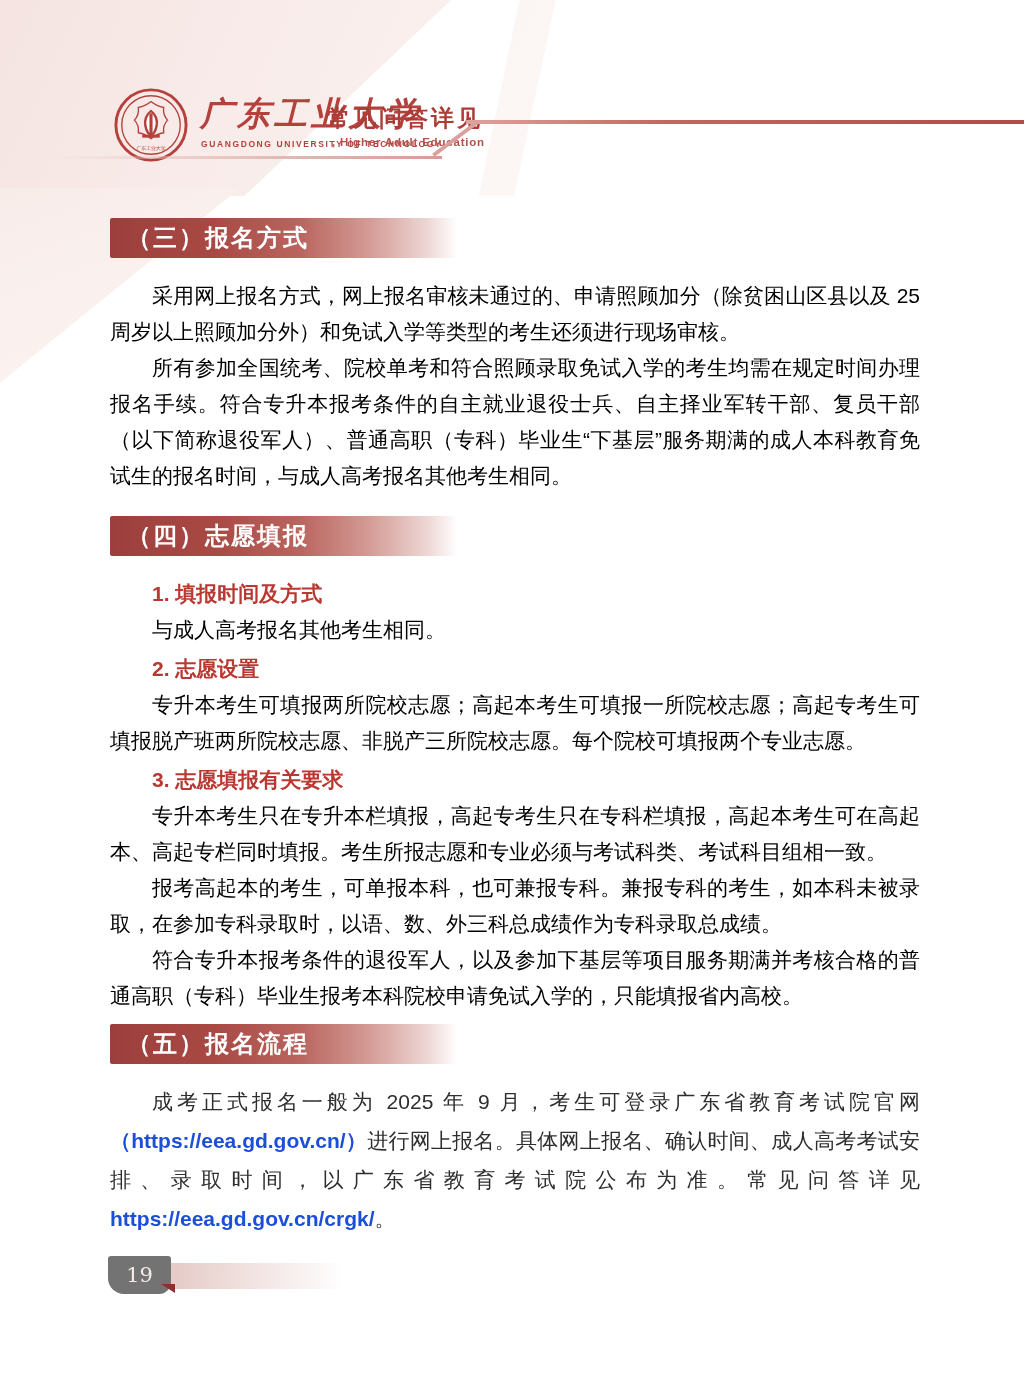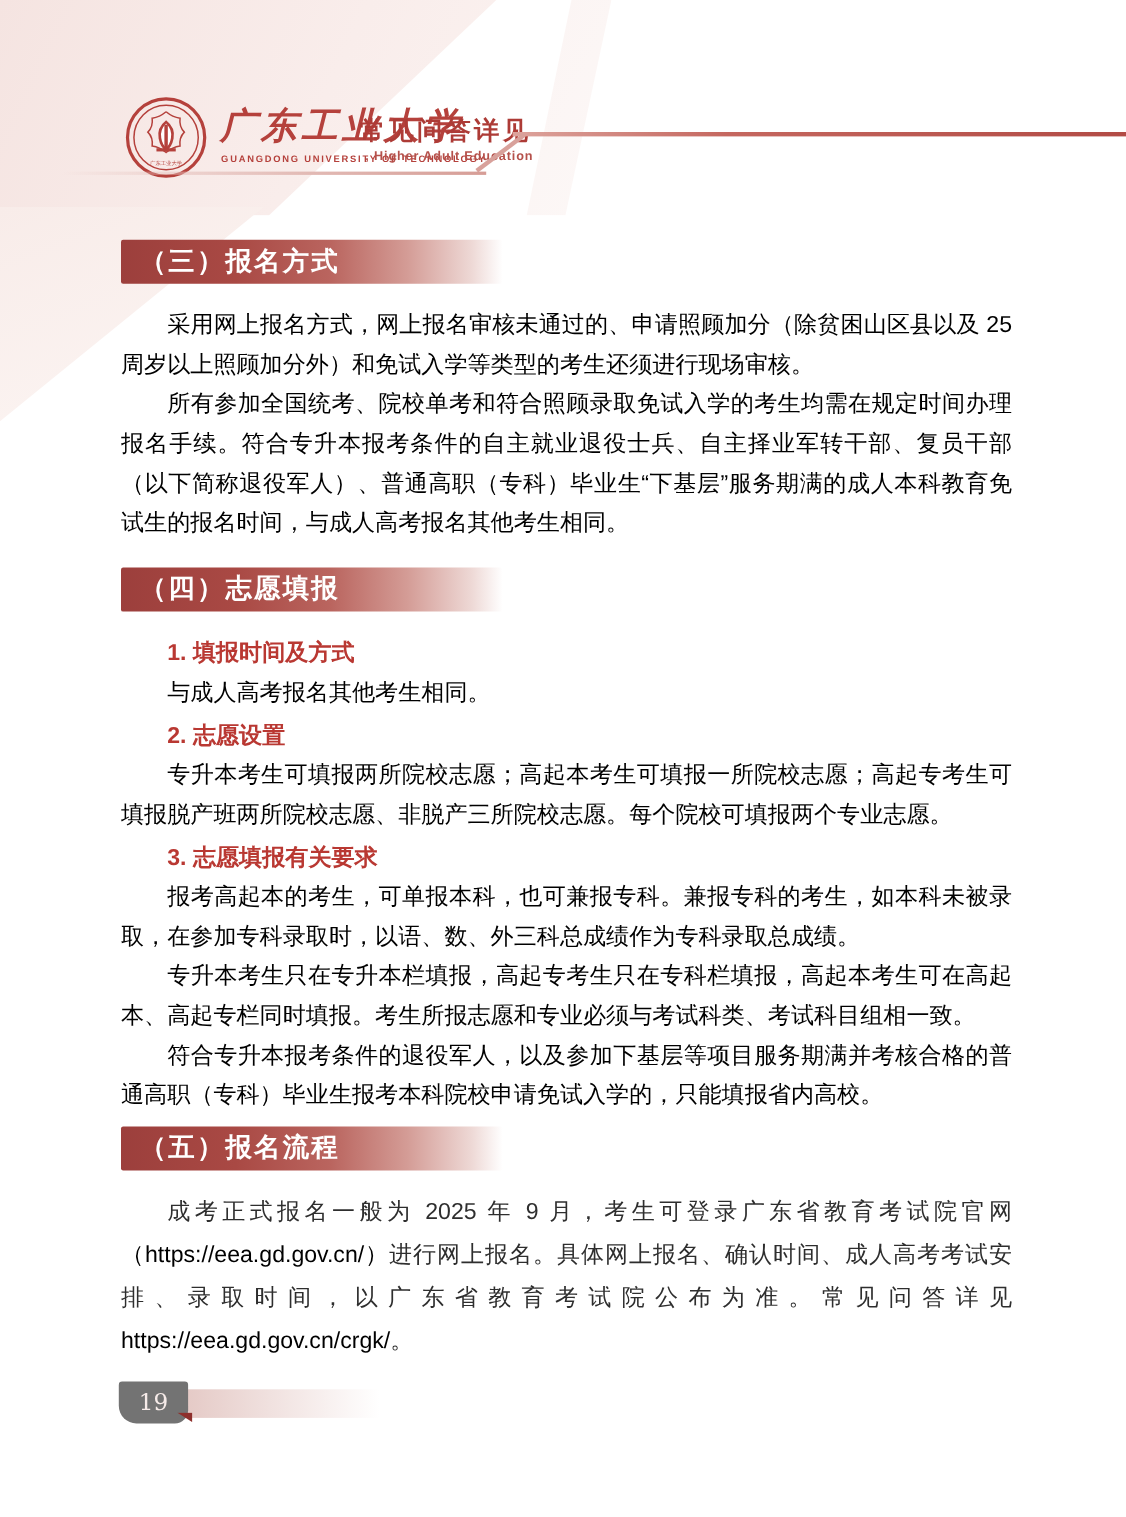--- a/index.html
+++ b/index.html
@@ -72,21 +72,21 @@
     text-align:justify; color:#000000;
   }
   .group-a { margin-top:20px; }
   .banner-4 { margin-top:22px; }
   .banner-5 { margin-top:10px; }
   .subhead {
     font-size:21px; line-height:36px; margin-top:3px;
     padding-left:2em; font-weight:bold; color:#b93832;
   }
   .flow-para { margin-top:18px; font-size:21px; line-height:39px; text-indent:2em; text-align:justify; }
-  .url { color:#000000; font-weight:normal; text-decoration:none; }
+  .url { color:#1d4ed8; font-weight:bold; text-decoration:none; }
   
   .page-band {
     position:absolute; left:150px; top:1263px; width:195px; height:26px;
     background:linear-gradient(90deg,#e2c4c0 0%,rgba(247,240,239,0) 100%);
   }
   .page-badge {
     position:absolute; left:108px; top:1256px; width:63px; height:38px;
     background:#737373; border-radius:3px 3px 12px 16px;
     display:flex; align-items:center; justify-content:center;
     font-family:"DejaVu Serif","Liberation Serif",serif;
@@ -133,22 +133,22 @@
     <p class="para">所有参加全国统考、院校单考和符合照顾录取免试入学的考生均需在规定时间办理报名手续。符合专升本报考条件的自主就业退役士兵、自主择业军转干部、复员干部（以下简称退役军人）、普通高职（专科）毕业生“下基层”服务期满的成人本科教育免试生的报名时间，与成人高考报名其他考生相同。</p>
   </div>
 
   <div class="banner banner-4">（四）志愿填报</div>
   <div class="group-a">
     <div class="subhead">1. 填报时间及方式</div>
     <p class="para">与成人高考报名其他考生相同。</p>
     <div class="subhead">2. 志愿设置</div>
     <p class="para">专升本考生可填报两所院校志愿；高起本考生可填报一所院校志愿；高起专考生可填报脱产班两所院校志愿、非脱产三所院校志愿。每个院校可填报两个专业志愿。</p>
     <div class="subhead">3. 志愿填报有关要求</div>
+    <p class="para">专升本考生只在专升本栏填报，高起专考生只在专科栏填报，高起本考生可在高起本、高起专栏同时填报。考生所报志愿和专业必须与考试科类、考试科目组相一致。</p>
     <p class="para">报考高起本的考生，可单报本科，也可兼报专科。兼报专科的考生，如本科未被录取，在参加专科录取时，以语、数、外三科总成绩作为专科录取总成绩。</p>
-    <p class="para">专升本考生只在专升本栏填报，高起专考生只在专科栏填报，高起本考生可在高起本、高起专栏同时填报。考生所报志愿和专业必须与考试科类、考试科目组相一致。</p>
     <p class="para">符合专升本报考条件的退役军人，以及参加下基层等项目服务期满并考核合格的普通高职（专科）毕业生报考本科院校申请免试入学的，只能填报省内高校。</p>
   </div>
 
   <div class="banner banner-5">（五）报名流程</div>
   <p class="flow-para"><span>成考正式报名一般为 2025 年 9 月，考生可登录广东省教育考试院官网</span><a class="url" href="#">（https://eea.gd.gov.cn/）</a><span>进行网上报名。具体网上报名、确认时间、成人高考考试安排、录取时间，以广东省教育考试院公布为准。常见问答详见 </span><a class="url" href="#">https://eea.gd.gov.cn/crgk/</a><span>。</span></p>
 </div>
 
 <div class="page-band"></div>
 <div class="page-badge">
   <span>19</span>

